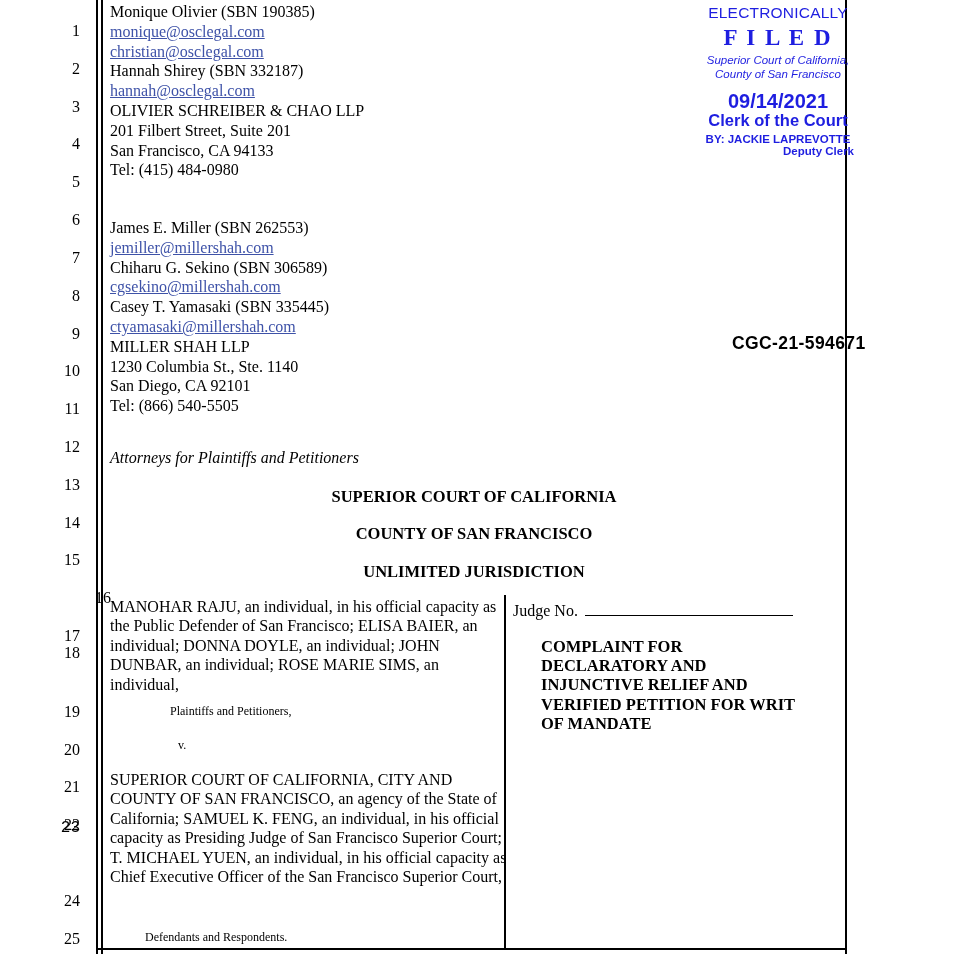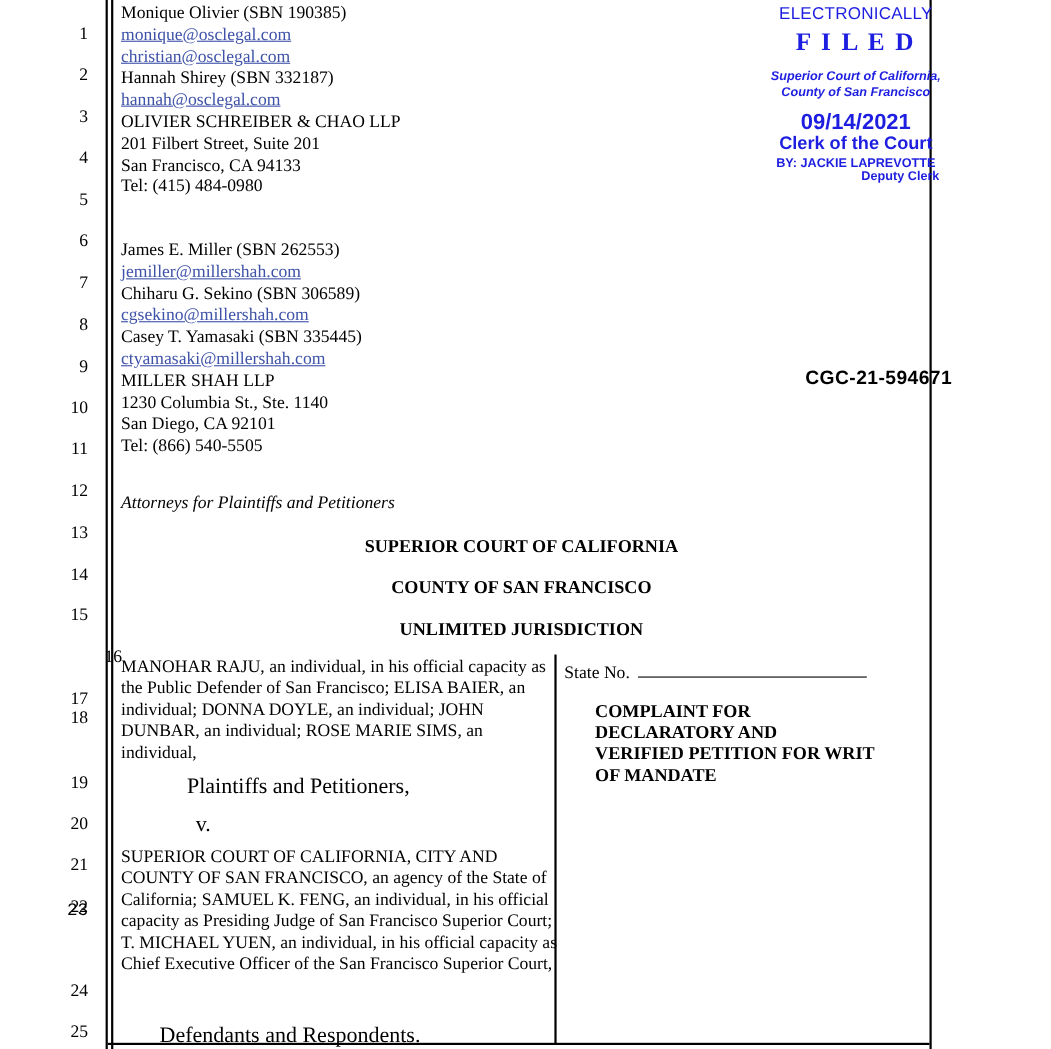--- a/index.html
+++ b/index.html
@@ -27,36 +27,36 @@
   .link  { color:#3e52a8; text-decoration:underline; cursor:pointer; }
   .italic{ font-style:italic; }
 
   .heading {
     position:absolute; left:103px; width:742px; text-align:center;
     font-weight:bold; font-size:16.5px; white-space:nowrap;
   }
 
   
   .cap-left  { position:absolute; left:110px; top:597px; width:398px; font-size:16px; line-height:19.4px; }
-  .cap-label { position:absolute; font-size:20px; white-space:nowrap; }
+  .cap-label { position:absolute; font-size:12px; white-space:nowrap; }
   .case-no-row { position:absolute; left:513px; top:600px; font-size:16px; white-space:nowrap; }
   .case-no-blank { display:inline-block; width:208px; border-bottom:1.6px solid #000; height:15px; margin-left:7px; }
   .cap-title { position:absolute; left:513px; top:637px; width:310px;
                font-weight:bold; font-size:16.5px; line-height:19.2px;margin-left:28px; }
 
   
   .stamp {
     position:absolute; left:698px; top:4px; width:160px; text-align:center;
     font-family:"Liberation Sans", sans-serif;
   }
   .stamp .s-elec   { font-size:15.5px; letter-spacing:0.2px; white-space:nowrap; }
   .stamp .s-filed  { font-family:"Liberation Serif", serif; font-weight:bold; font-size:23px;
                      letter-spacing:2px; margin-top:3px; white-space:nowrap; }
-  .stamp .s-court  { font-weight:bold; font-style:italic; font-size:11.5px; line-height:14px;
-                     margin-top:12px; white-space:nowrap; }
+  .stamp .s-court  { font-weight:normal; font-style:italic; font-size:11.5px; line-height:14px;
+                     margin-top:2px; white-space:nowrap; }
   .stamp .s-date   { font-weight:bold; font-size:20px; margin-top:9px; white-space:nowrap; }
   .stamp .s-clerk  { font-weight:bold; font-size:16.5px; margin-top:-2px; white-space:nowrap; }
   .stamp .s-by     { font-weight:bold; font-size:11.5px; margin-top:3px; white-space:nowrap; }
   .stamp .s-deputy { font-weight:bold; font-size:11.5px; text-align:right; padding-right:4px; white-space:nowrap; }
 
   .cgc-number {
     position:absolute; left:732px; top:333px;
     font-family:"Liberation Sans", sans-serif; font-weight:bold;
     font-size:17.5px; letter-spacing:0.4px; white-space:nowrap;
   }
@@ -127,25 +127,26 @@
 <div class="heading" style="top:524px;">COUNTY OF SAN FRANCISCO</div>
 <div class="heading" style="top:562px;">UNLIMITED JURISDICTION</div>
 
 <div class="cap-left">MANOHAR RAJU, an individual, in his official capacity as the Public Defender of San Francisco; ELISA BAIER, an individual; DONNA DOYLE, an individual; JOHN DUNBAR, an individual; ROSE MARIE SIMS, an individual,</div>
 <div class="cap-label" style="left:170px; top:704px;">Plaintiffs and Petitioners,</div>
 <div class="cap-label" style="left:178px; top:738px;">v.</div>
 <div class="cap-left" style="top:770px;">SUPERIOR COURT OF CALIFORNIA, CITY AND COUNTY OF SAN FRANCISCO, an agency of the State of California; SAMUEL K. FENG, an individual, in his official capacity as Presiding Judge of San Francisco Superior Court; T. MICHAEL YUEN, an individual, in his official capacity as Chief Executive Officer of the San Francisco Superior Court,</div>
 <div class="cap-label" style="left:145px; top:930px;">Defendants and Respondents.</div>
 
 <div class="case-no-row">
-  <span>State No.</span><span class="case-no-blank"></span>
+  <span>Judge No.</span><span class="case-no-blank"></span>
 </div>
 <div class="cap-title">
   <div class="tline">COMPLAINT FOR</div>
   <div class="tline">DECLARATORY AND</div>
+  <div class="tline">INJUNCTIVE RELIEF AND</div>
   <div class="tline">VERIFIED PETITION FOR WRIT</div>
   <div class="tline">OF MANDATE</div>
 </div>
 
 <div class="stamp" id="efiling-stamp" style="color: rgb(30, 30, 224);">
   <div class="s-elec">ELECTRONICALLY</div>
   <div class="s-filed">F I L E D</div>
   <div class="s-court">
     <div>Superior Court of California,</div>
     <div>County of San Francisco</div>

